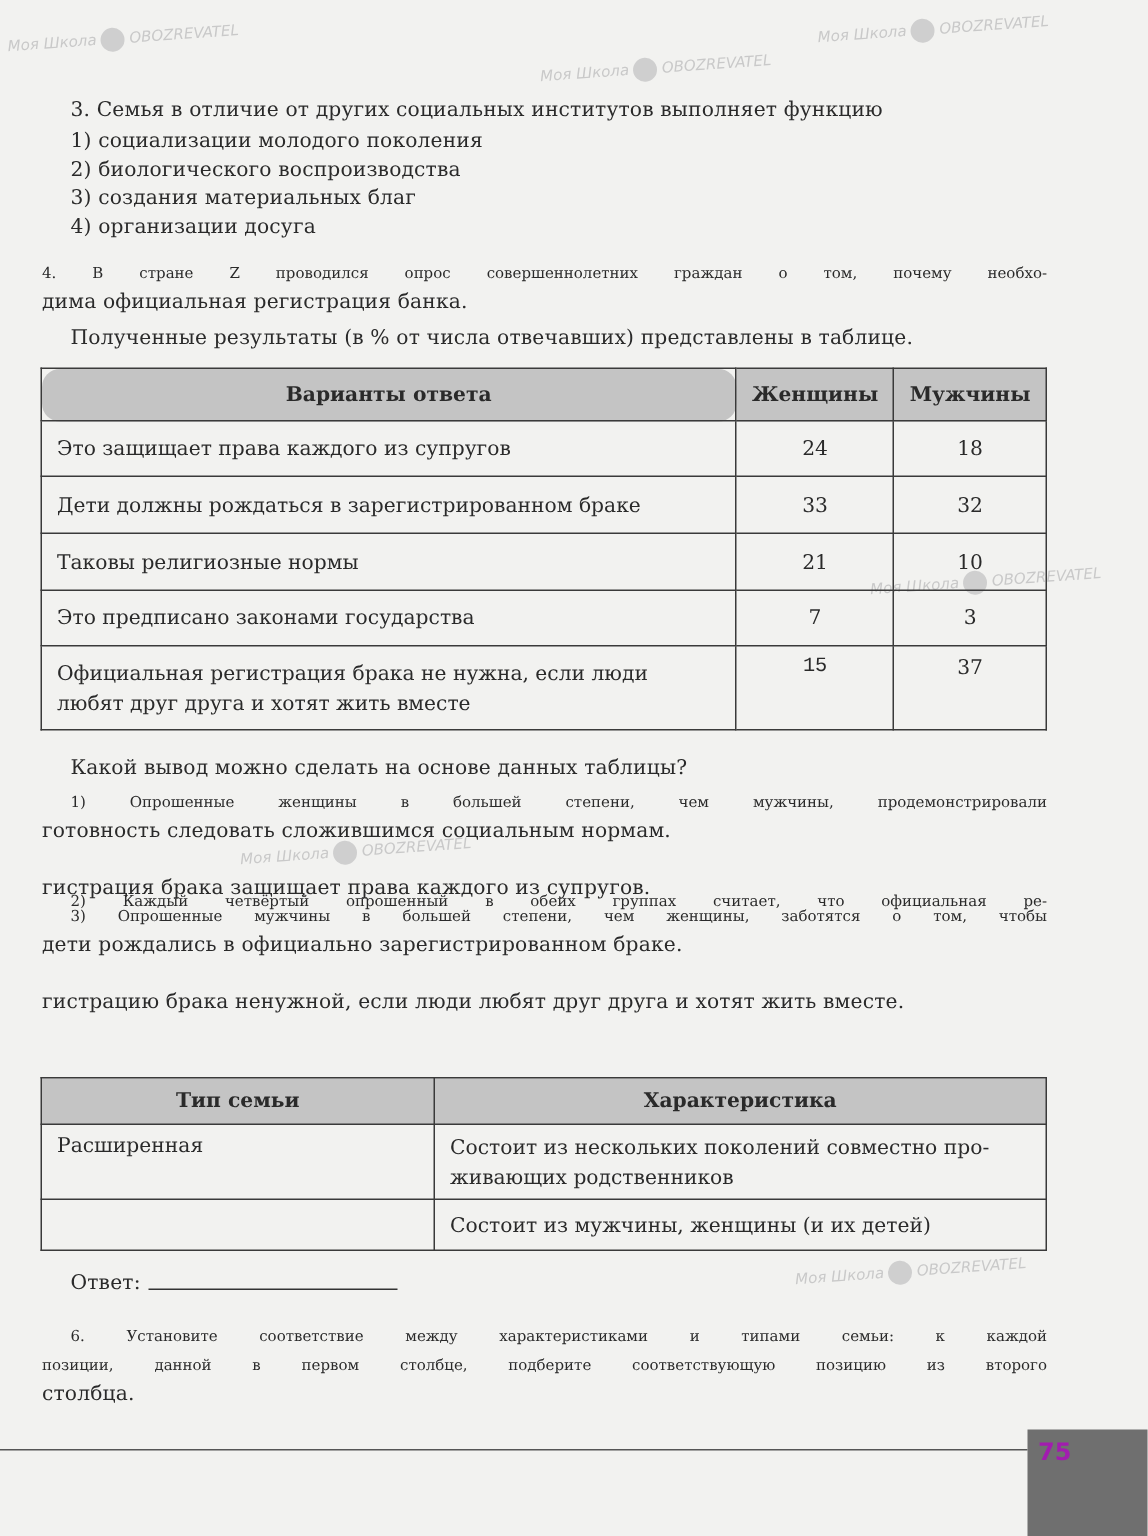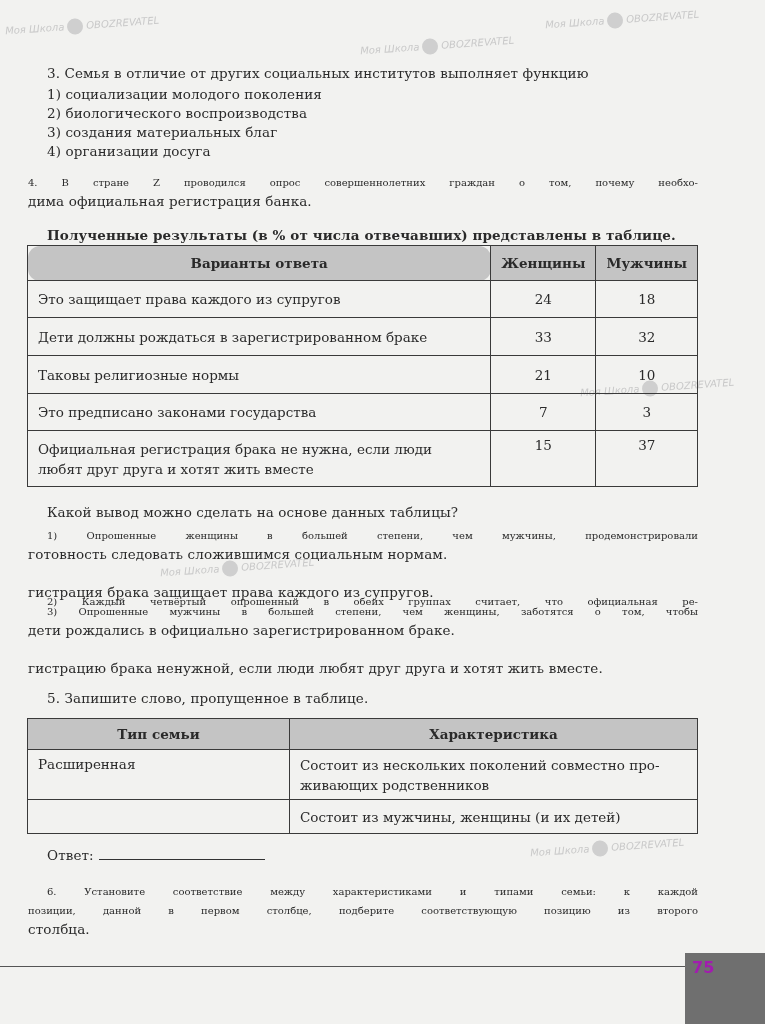--- a/index.html
+++ b/index.html
@@ -42,21 +42,21 @@
   <div class="wm" style="left:530px;top:840px;"><span>Моя Школа</span><span class="circ"></span><span>OBOZREVATEL</span></div>
 
   <div class="t" style="left:47px;top:64px;">3. Семья в отличие от других социальных институтов выполняет функцию</div>
   <div class="t" style="left:47px;top:85px;">1) социализации молодого поколения</div>
   <div class="t" style="left:47px;top:104px;">2) биологического воспроизводства</div>
   <div class="t" style="left:47px;top:123px;">3) создания материальных благ</div>
   <div class="t" style="left:47px;top:142px;">4) организации досуга</div>
 
   <div class="just" style="left:28px;top:173px;width:670px;">4. В стране Z проводился опрос совершеннолетних граждан о том, почему необхо-</div>
   <div class="t" style="left:28px;top:192px;">дима официальная регистрация банка.</div>
-  <div class="t" style="left:47px;top:226px;font-weight:bold;">Полученные результаты (в % от числа отвечавших) представлены в таблице.</div>
+  <div class="t" style="left:47px;top:216px;">Полученные результаты (в % от числа отвечавших) представлены в таблице.</div>
 
   <table style="left:27px;top:245px;width:671px;">
     <tbody>
         <tr>
       <th style="width:455px;border-radius:12px;">Варианты ответа</th>
       <th style="width:75px;">Женщины</th>
       <th>Мужчины</th>
     </tr>
     <tr style="height:37px;">
       <td>Это защищает права каждого из супругов</td>
@@ -76,36 +76,35 @@
     <tr style="height:37px;">
       <td>Это предписано законами государства</td>
       <td class="num">7</td>
       <td class="num">3</td>
     </tr>
     <tr style="height:56px;">
       <td style="line-height:20px;">
         <div>Официальная регистрация брака не нужна, если люди</div>
         <div>любят друг друга и хотят жить вместе</div>
       </td>
-      <td class="num" style="vertical-align:top;padding-top:6px;">15</td>
+      <td class="num" style="vertical-align:top;padding-top:6px;font-family:Liberation Mono, monospace;">15</td>
       <td class="num" style="vertical-align:top;padding-top:6px;">37</td>
     </tr>
   </tbody>
     </table>
 
   <div class="t" style="left:47px;top:503px;">Какой вывод можно сделать на основе данных таблицы?</div>
   <div class="just" style="left:47px;top:526px;width:651px;">1) Опрошенные женщины в большей степени, чем мужчины, продемонстрировали</div>
   <div class="t" style="left:28px;top:545px;">готовность следовать сложившимся социальным нормам.</div>
   <div class="just" style="left:47px;top:592px;width:651px;">2) Каждый четвёртый опрошенный в обеих группах считает, что официальная ре-</div>
   <div class="t" style="left:28px;top:583px;">гистрация брака защищает права каждого из супругов.</div>
   <div class="just" style="left:47px;top:602px;width:651px;">3) Опрошенные мужчины в большей степени, чем женщины, заботятся о том, чтобы</div>
   <div class="t" style="left:28px;top:621px;">дети рождались в официально зарегистрированном браке.</div>
   <div class="t" style="left:28px;top:659px;">гистрацию брака ненужной, если люди любят друг друга и хотят жить вместе.</div>
 
-  <div class="t" style="left:47px;top:689px;">5. Запишите слово, пропущенное в таблице.</div>
 
   <table style="left:27px;top:718px;width:671px;">
     <tbody>
         <tr>
       <th style="width:241px;height:30px;">Тип семьи</th>
       <th style="height:30px;">Характеристика</th>
     </tr>
     <tr style="height:50px;">
       <td style="vertical-align:top;padding-top:6px;">Расширенная</td>
       <td style="line-height:20px;">

